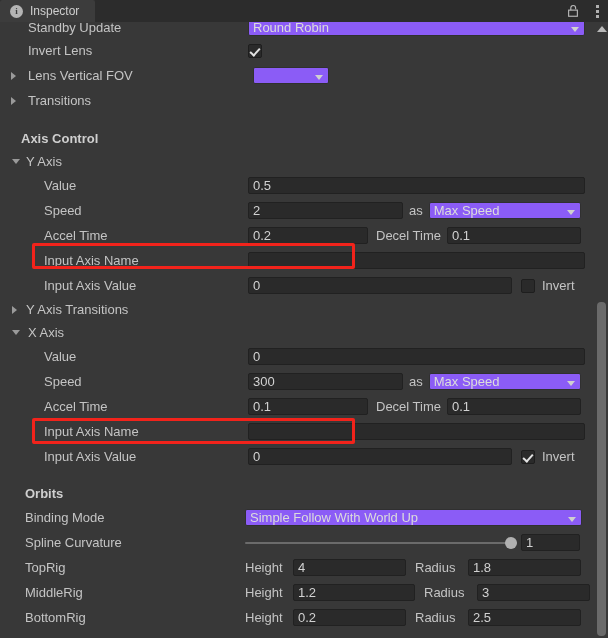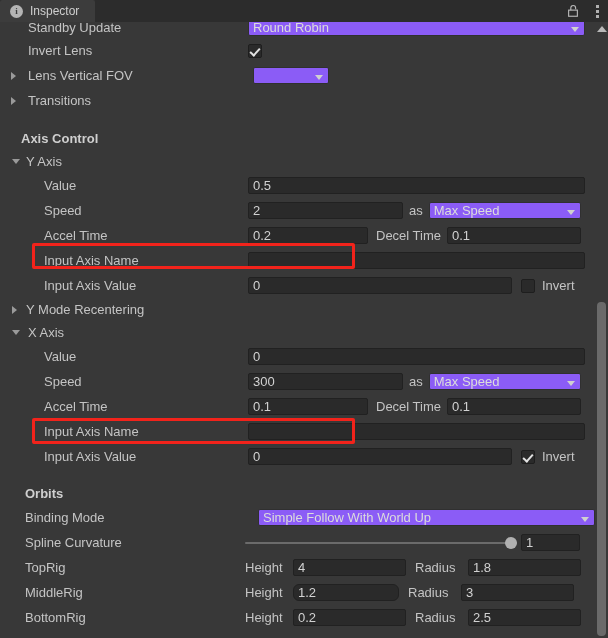--- a/index.html
+++ b/index.html
@@ -323,21 +323,21 @@
 
     <div class="row" style="height:25px;">
       <div class="label lbl-2">Input Axis Value</div>
       <div class="field" style="width:264px;">0</div>
       <div class="checkbox" style="margin-left:9px;"></div>
       <div class="inline-lbl" style="margin-left:7px;">Invert</div>
     </div>
 
     <div class="row" style="height:23px;">
       <div class="foldout closed" style="top:8px; left:12px;"></div>
-      <div class="label lbl-1" style="padding-left:26px;">Y Mode Recentering</div>
+      <div class="label lbl-1" style="padding-left:26px;">Y Axis Transitions</div>
     </div>
 
     <div class="row" style="height:23px;">
       <div class="foldout open" style="top:9px; left:12px;"></div>
       <div class="label lbl-1" style="">X Axis</div>
     </div>
 
     <div class="row" style="height:25px;">
       <div class="label lbl-2">Value</div>
       <div class="field" style="width:337px;">0</div>
@@ -368,21 +368,21 @@
       <div class="checkbox checked" style="margin-left:9px;"></div>
       <div class="inline-lbl" style="margin-left:7px;">Invert</div>
     </div>
 
     <div style="height:13px;"></div>
 
     <div class="row" style="height:23px;">
       <div class="label section lbl-0" style="padding-left:25px;">Orbits</div>
     </div>
 
-    <div class="row" style="height:25px;justify-content:space-between;">
+    <div class="row" style="height:25px;">
       <div class="label lbl-1" style="padding-left:25px;">Binding Mode</div>
       <div class="popup" style="width:337px;">Simple Follow With World Up</div>
     </div>
 
     <div class="row" style="height:25px;">
       <div class="label lbl-1" style="padding-left:25px;">Spline Curvature</div>
       <div class="slider" style="width:272px; flex:none;">
         <div class="slider-track"></div>
         <div class="slider-thumb" id="splineThumb" style="left: 260px;"></div>
       </div>
@@ -393,21 +393,21 @@
       <div class="label lbl-1" style="padding-left:25px;">TopRig</div>
       <div class="inline-lbl" style="width:48px;">Height</div>
       <div class="field" style="width:113px;">4</div>
       <div class="inline-lbl" style="width:53px; margin-left:9px;">Radius</div>
       <div class="field" style="width:113px;">1.8</div>
     </div>
 
     <div class="row" style="height:25px;">
       <div class="label lbl-1" style="padding-left:25px;">MiddleRig</div>
       <div class="inline-lbl" style="width:48px;">Height</div>
-      <div class="field" style="width:106px;border-radius:6px;">1.2</div>
+      <div class="field" style="width:122px;">1.2</div>
       <div class="inline-lbl" style="width:53px; margin-left:9px;">Radius</div>
       <div class="field" style="width:113px;">3</div>
     </div>
 
     <div class="row" style="height:25px;">
       <div class="label lbl-1" style="padding-left:25px;">BottomRig</div>
       <div class="inline-lbl" style="width:48px;">Height</div>
       <div class="field" style="width:113px;">0.2</div>
       <div class="inline-lbl" style="width:53px; margin-left:9px;">Radius</div>
       <div class="field" style="width:113px;">2.5</div>

